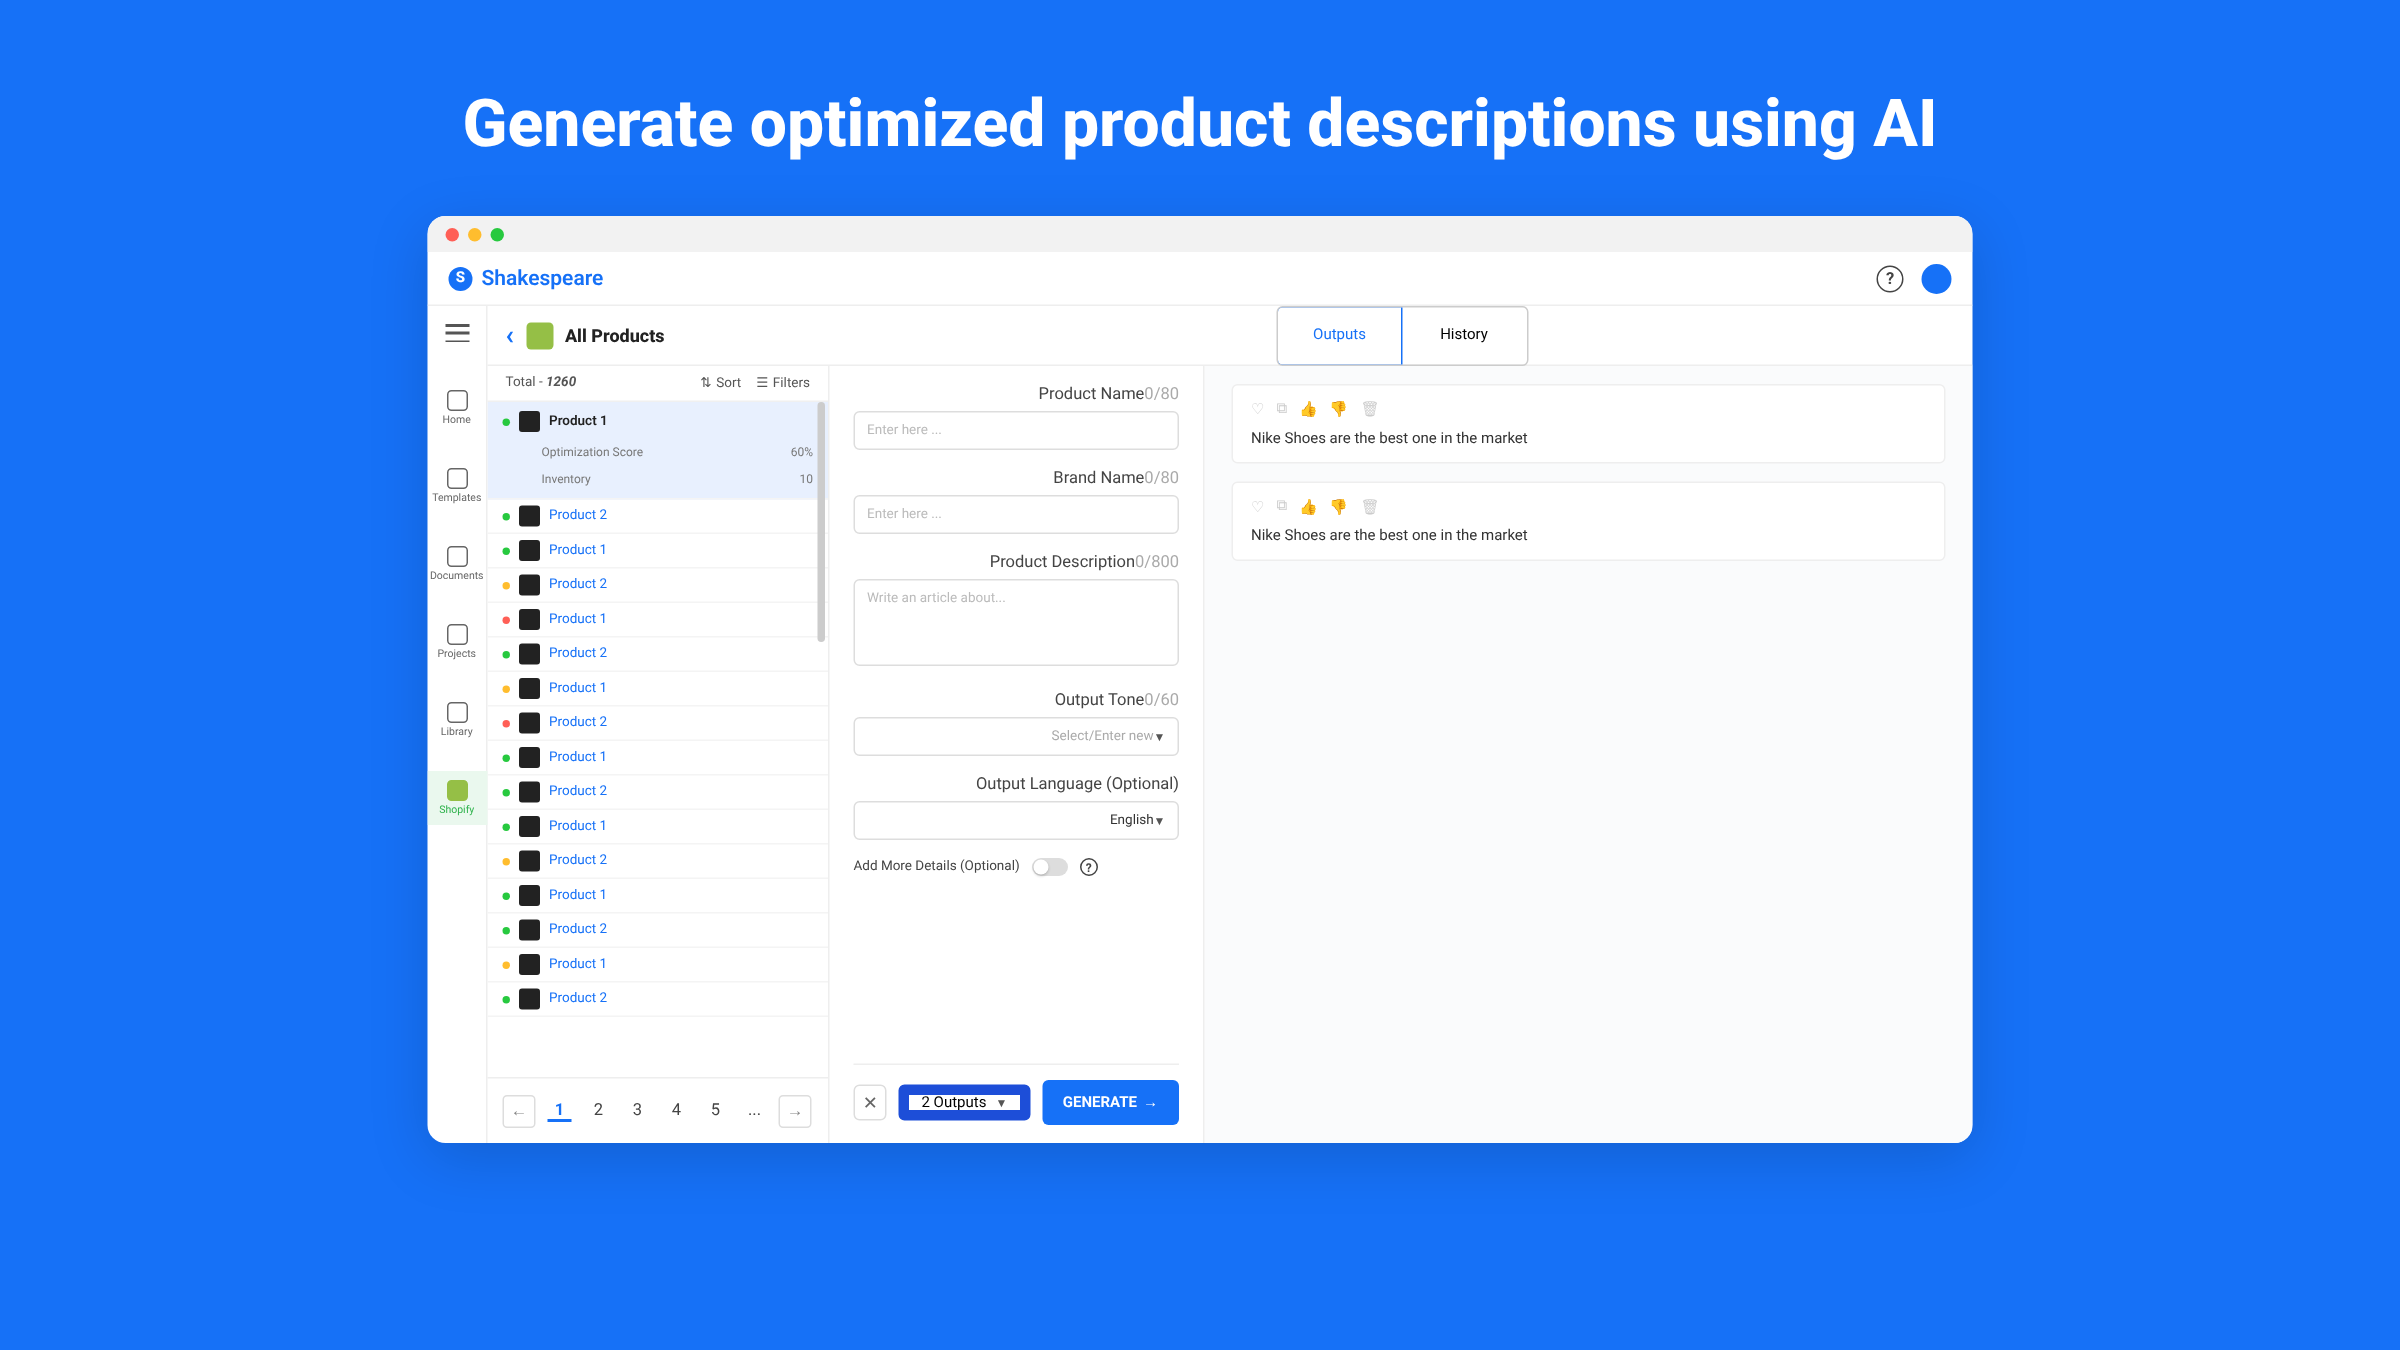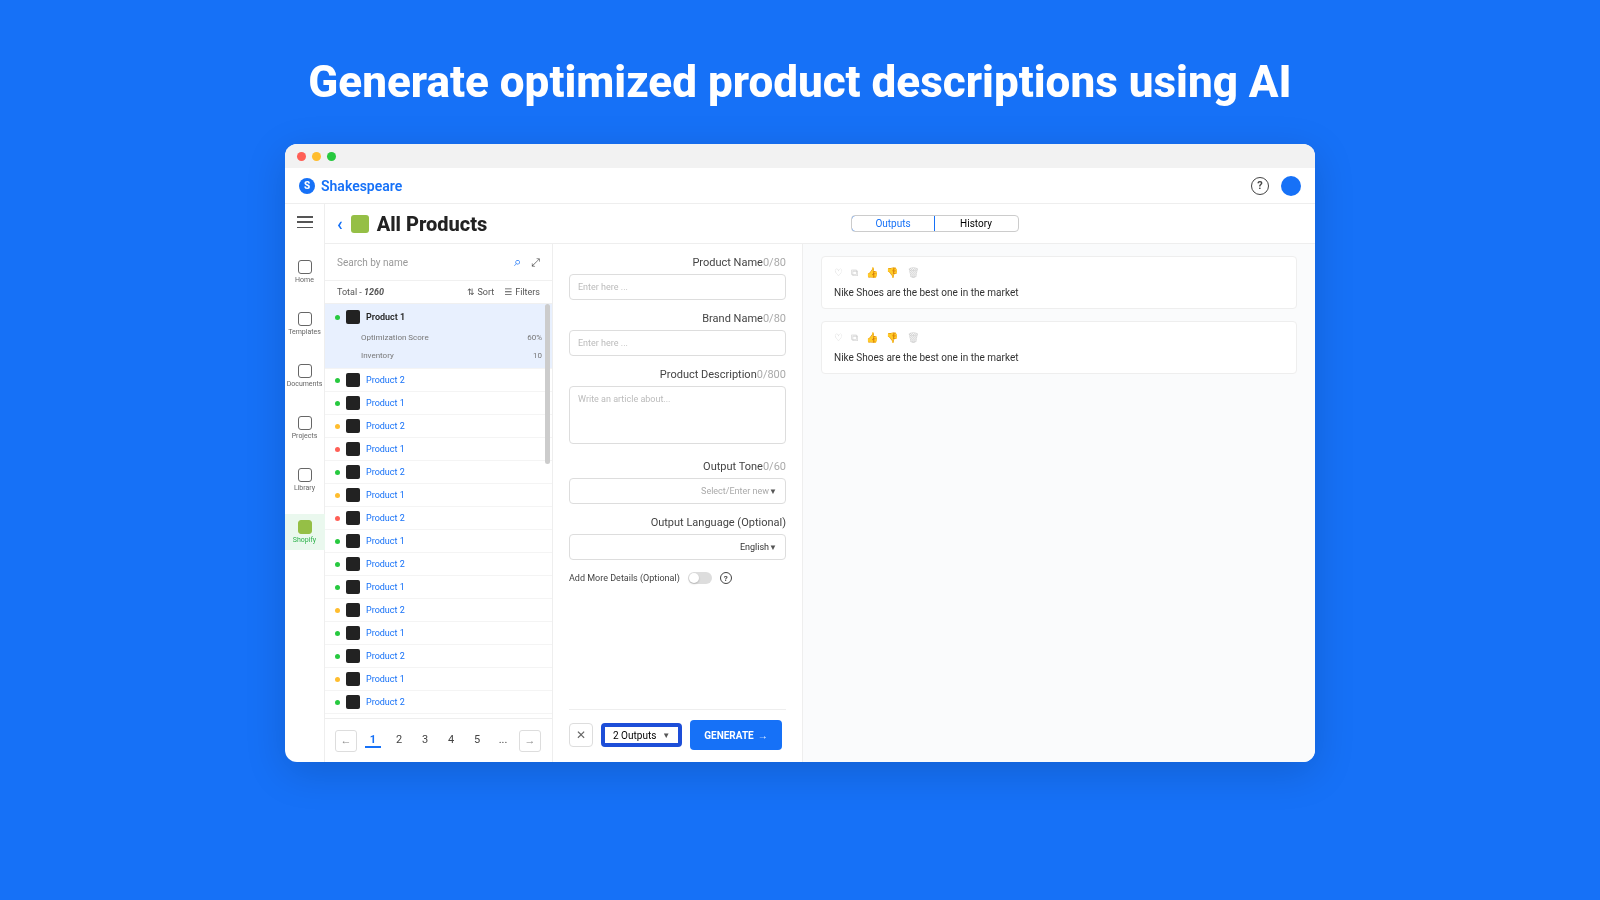--- a/index.html
+++ b/index.html
@@ -19,22 +19,22 @@
 .sidebar { width:40px; border-right:1px solid #eee; display:flex; flex-direction:column; align-items:center; padding-top:4px;gap:16px; }
 .hamburger { width:16px; height:12px; margin:8px 0 10px; display:flex; flex-direction:column; justify-content:space-between;}
 .hamburger span{height:1.5px;background:#555;}
 .side-item { width:40px; display:flex; flex-direction:column; align-items:center; padding:6px 0; gap:2px; font-size:7px; color:#666; cursor:pointer;}
 .side-item.active { color:#2fb24c; background:#eaf8ee;}
 .side-icon { width:14px; height:14px; border:1.2px solid currentColor; border-radius:3px;}
 .main { flex:1; display:flex; flex-direction:column; min-width:0; }
 .page-header { height:40px; display:flex; align-items:center; padding:0 12px; gap:8px; border-bottom:1px solid #eee; position:relative;}
 .back-chevron { color:#1671f7; font-size:18px; font-weight:700; }
 .shopify-badge { width:18px; height:18px; background:#95bf46; border-radius:3px; }
-.page-title { font-size:20px; font-weight:800; color:#222; }
-.header-tabs { position:absolute; left:526px; display:flex; border:1px solid #ccc; border-radius:4px; overflow:hidden; height:17px;}
+.page-title { font-size:12px; font-weight:800; color:#222; }
+.header-tabs { position:absolute; left:526px; display:flex; border:1px solid #ccc; border-radius:4px; overflow:hidden; height:40px;}
 .header-tabs div{ width:84px; font-size:10px; display:flex; align-items:center; justify-content:center; cursor:pointer;}
 .header-tabs .active{ color:#1671f7; border:1px solid #1671f7; margin:-1px; border-radius:4px 0 0 4px;}
 .content { flex:1; display:flex; min-height:0;}
 
 .col1 { width:228px; border-right:1px solid #eee; display:flex; flex-direction:column;}
 .search-row { padding:10px 12px; display:flex; align-items:center; gap:10px; border-bottom:1px solid #f0f0f0;}
 .search-input { flex:1; border:none; font-size:10px; color:#333; outline:none;}
 .search-input::placeholder{color:#999;}
 .search-icon { color:#1671f7; font-size:13px;}
 .expand-icon { font-size:11px; color:#555;}
@@ -66,21 +66,21 @@
 .input::placeholder,.textarea::placeholder{color:#bbb;}
 .textarea { height:58px; resize:none;}
 .select { display:flex; justify-content:flex-end; align-items:center; cursor:pointer; color:#aaa;}
 .select.has-val{color:#333;}
 .caret{font-size:8px;color:#555;}
 .toggle-row{display:flex;align-items:center;gap:8px;font-size:9px;color:#444;}
 .toggle{width:24px;height:12px;background:#ddd;border-radius:6px;position:relative;}
 .toggle:after{content:"";position:absolute;width:10px;height:10px;background:#fff;border-radius:50%;top:1px;left:1px;box-shadow:0 1px 2px rgba(0,0,0,.2);}
 .col2-footer{margin-top:auto;display:flex;gap:8px;padding-top:10px;border-top:1px solid #eee;align-items:center;}
 .sq-btn{width:24px;height:24px;border:1px solid #ddd;border-radius:4px;display:flex;align-items:center;justify-content:center;font-size:12px;color:#666;}
-.outputs-select{flex:0 0 auto;height:24px;border:4px solid #1d4ed8;border-radius:4px;font-size:10px;padding:0 8px;display:flex;align-items:center;gap:6px;}
+.outputs-select{flex:0 0 auto;height:24px;border:7px solid #1d4ed8;border-radius:4px;font-size:10px;padding:0 8px;display:flex;align-items:center;gap:6px;}
 .gen-btn{height:30px;background:#1671f7;color:#fff;border:none;border-radius:4px;font-size:10px;font-weight:700;padding:0 14px;display:flex;align-items:center;gap:4px;}
 
 .col3 { flex:1; padding:12px 18px; background:#fafbfc;}
 .ocard{background:#fff;border:1px solid #eee;border-radius:4px;padding:10px 12px;margin-bottom:12px;}
 .ocard .icons{display:flex;gap:8px;color:#ccc;font-size:10px;margin-bottom:8px;}
 .ocard .txt{font-size:10px;color:#333;}
 </style>
 </head>
 <body>
 
@@ -142,25 +142,20 @@
         <div class="page-title">All Products</div>
         <div class="header-tabs">
           <div class="active">Outputs</div>
           <div>History</div>
         </div>
       </div>
 
       <div class="content">
 
         <div class="col1">
-          <div class="search-row">
-            <input class="search-input" placeholder="Search by name" style="">
-            <span class="search-icon">⌕</span>
-            <span class="expand-icon">⤢</span>
-          </div>
           <div class="meta-row">
             <span><span>Total - </span><strong>1260</strong></span>
             <div class="meta-actions">
               <span>
                   <span>⇅</span>
                   <span>Sort</span>
                 </span>
               <span>
                   <span>☰</span>
                   <span>Filters</span>

